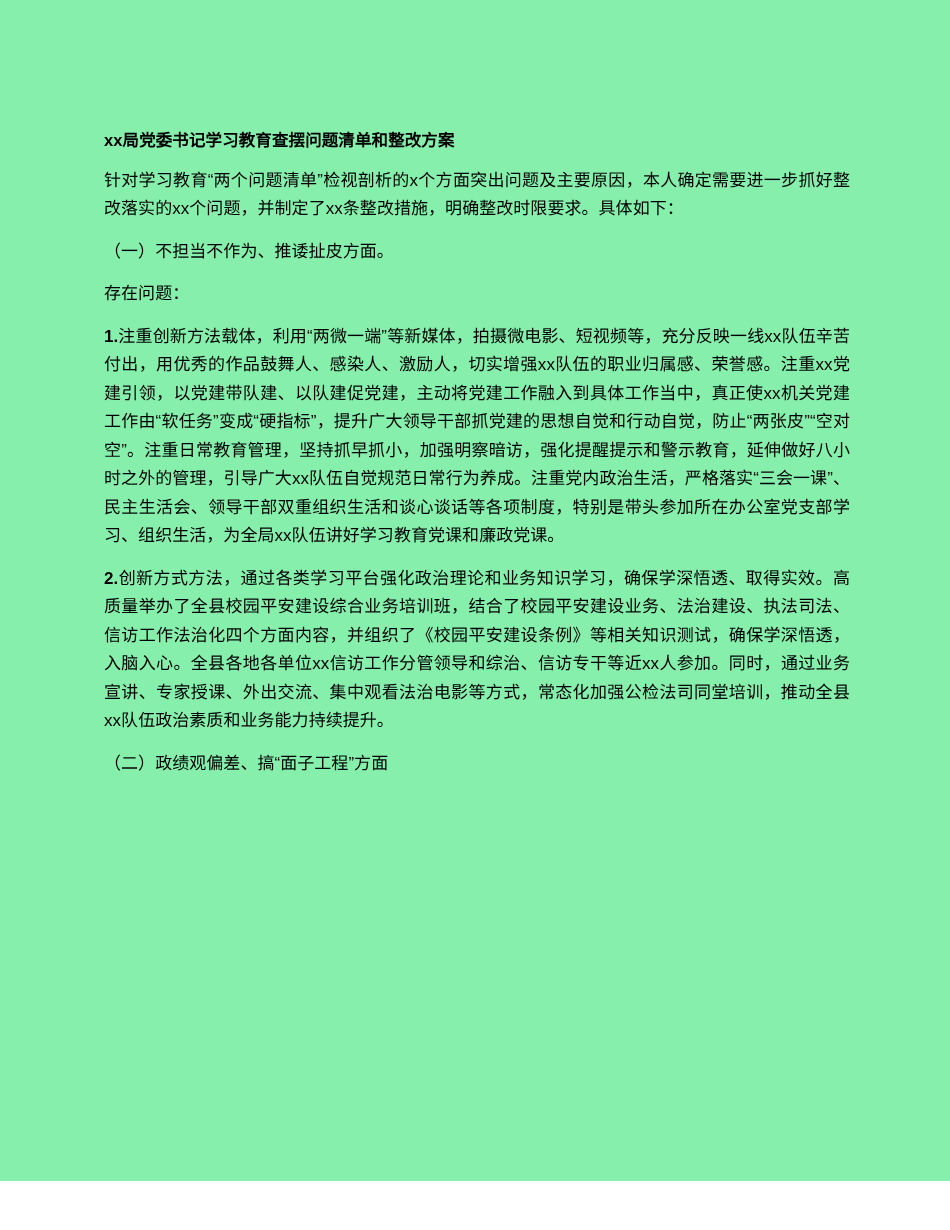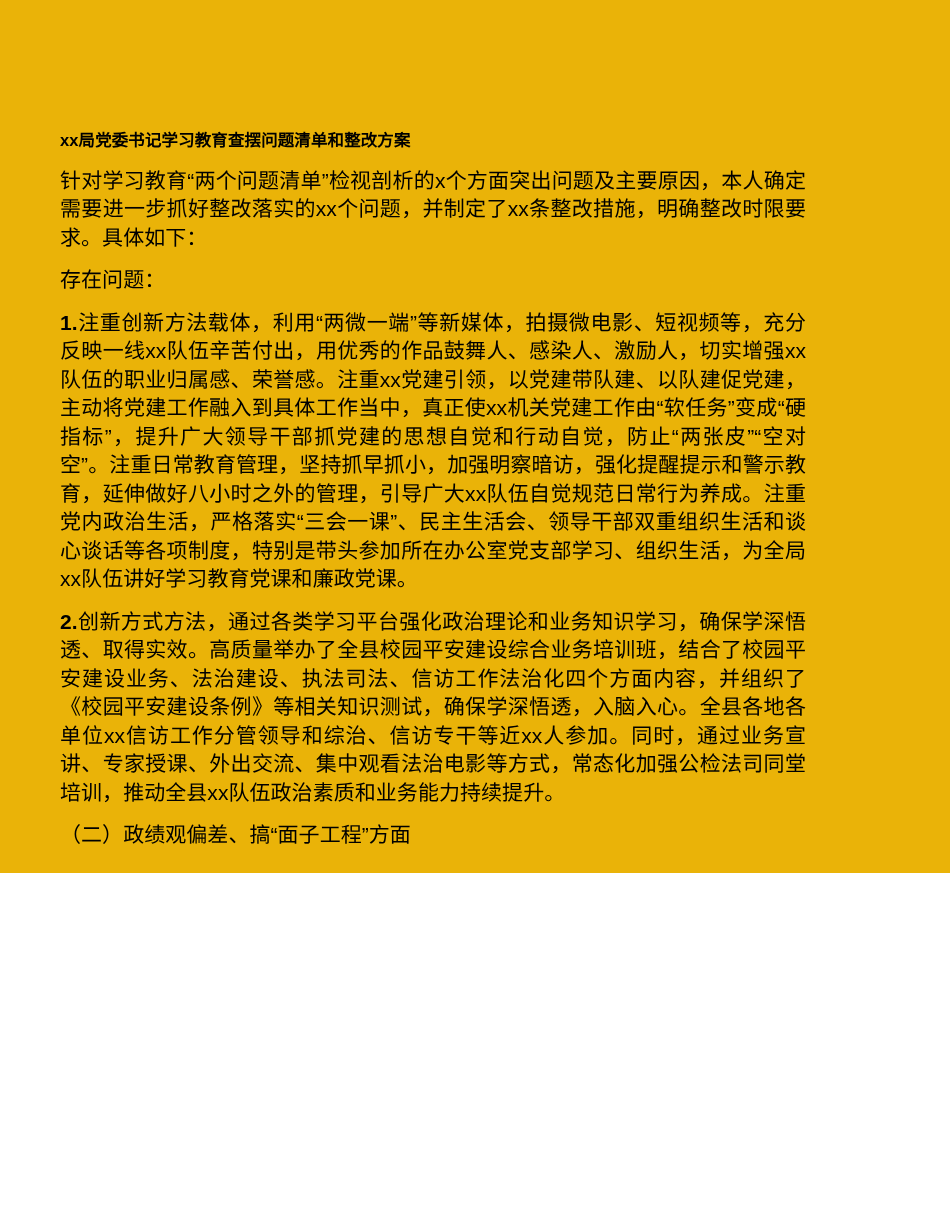--- a/index.html
+++ b/index.html
@@ -9,38 +9,38 @@
   }
   body {
     width: 950px;
     height: 1230px;
     font-family: "Liberation Sans", "DejaVu Sans", sans-serif;
     color: #000000;
     -webkit-font-smoothing: antialiased;
   }
   .page {
     width: 950px;
-    height: 873px;
+    height: 1181px;
     position: relative;
-    background: #eab308;
+    background: #86efac;
     box-sizing: border-box;
-    padding: 128px 100px 0 60px;
+    padding: 128px 100px 0 104px;
   }
   .doc-body {
     width: 746px;
   }
   .doc-title {
     font-size: 16.5px;
     font-weight: bold;
     line-height: 1.5;
     margin: 0 0 14px 0;
     letter-spacing: 0.1px;
   }
   p.para {
-    font-size: 21px;
+    font-size: 17px;
     line-height: 28.5px;
     margin: 0 0 14px 0;
     text-align: justify;
     text-justify: inter-ideograph;
     letter-spacing: 0.05px;
   }
   p.para:last-child { margin-bottom: 0; }
   .b { font-weight: normal; }
   .num { font-weight: bold; }
   .num-light { font-weight: normal; }
@@ -51,20 +51,21 @@
 
 <div class="page">
   <div class="doc-body">
 
     <h1 class="doc-title">
       <span>xx局党委书记学习教育查摆问题清单和整改方案</span>
     </h1>
 
     <p class="para">针对学习教育“两个问题清单”检视剖析的x个方面突出问题及主要原因，本人确定需要进一步抓好整改落实的xx个问题，并制定了xx条整改措施，明确整改时限要求。具体如下：</p>
 
+    <p class="para lead">（一）不担当不作为、推诿扯皮方面。</p>
 
     <p class="para lead">存在问题：</p>
 
 
 
 
     <p class="para"><span class="num">1.</span><span class="seg-host"><span>注重创新方法载体，利用</span><span class="b">“两微一端”</span><span>等新媒体，拍摄微电影、短视频等，充分反映一线</span><span class="b">xx队伍</span><span>辛苦付出，用优秀的作品鼓舞人、感染人、激励人，切实增强</span><span class="b">xx队伍</span><span>的职业归属感、荣誉感。注重xx党建引领，以党建带队建、以队建促党建，主动将党建工作融入到具体工作当中，真正使xx机关党建工作由“软任务”变成“硬指标”，提升广大领导干部抓党建的思想自觉和行动自觉，防止“两张皮”“空对空”。注重日常教育管理，坚持抓早抓小，加强明察暗访，强化提醒提示和警示教育，延伸做好八小时之外的管理，引导广大xx队伍自觉规范日常行为养成。注重党内政治生活，严格落实“三会一课”、民主生活会、领导干部双重组织生活和谈心谈话等各项制度，特别是带头参加所在办公室党支部学习、组织生活，为全局xx队伍讲好学习教育党课和廉政党课。</span></span></p>
 
     <p class="para"><span class="num">2.</span><span class="seg-host"><span>创新方式方法，通过各类学习平台强化政治理论和业务知识学习，确保学深悟透、取得实效。高质量举办了全县校园平安建设综合业务培训班，结合了校园平安建设业务、法治建设、执法司法、信访工作法治化四个方面内容，并组织了《校园平安建设条例》等相关知识测试，确保学深悟透，入脑入心。全县各地各单位xx信访工作分管领导和综治、信访专干等近xx人参加。同时，通过业务宣讲、专家授课、外出交流、集中观看法治电影等方式，常态化加强公检法司同堂培训，推动全县xx队伍政治素质和业务能力持续提升。</span></span></p>
 

